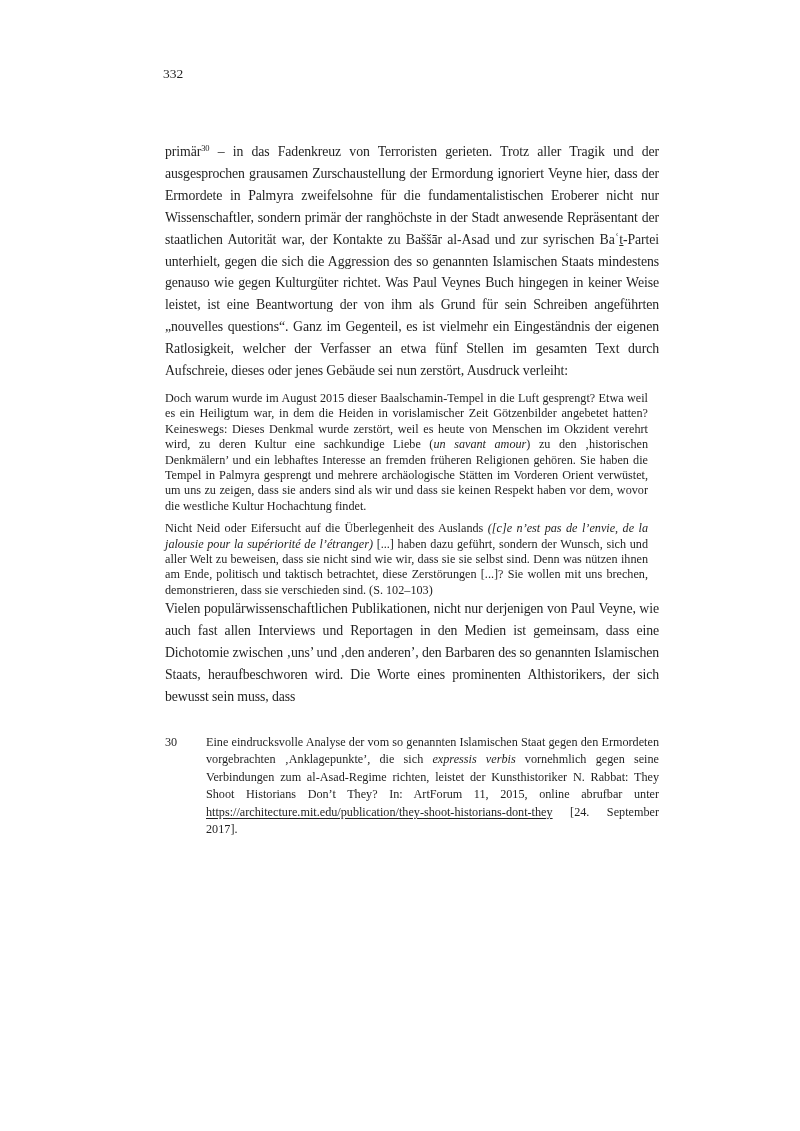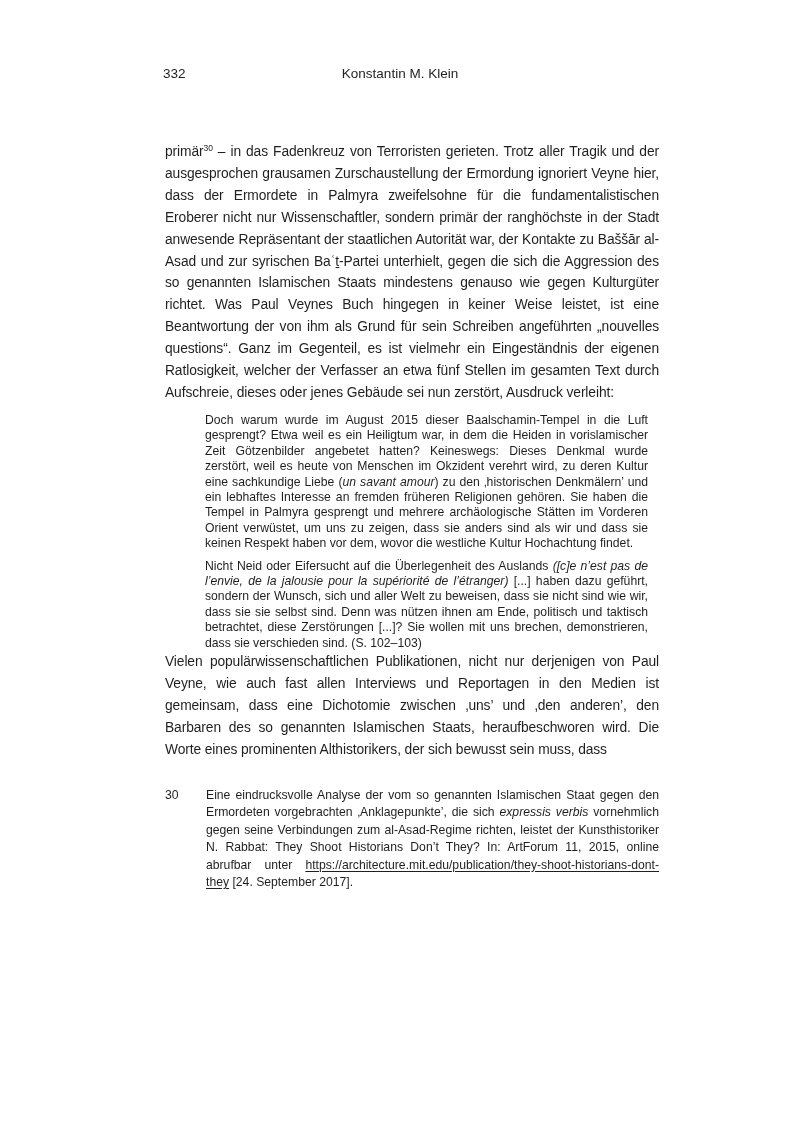--- a/index.html
+++ b/index.html
@@ -6,21 +6,21 @@
     --ink:#1f1f1f;
     --page-bg:#ffffff;
   }
   html,body{margin:0;padding:0;background:#ffffff;}
   .page{
     position:relative;
     width:800px;
     height:1131px;
     background:var(--page-bg);
     color:var(--ink);
-    font-family:Liberation Sans, sans-serif;
+    font-family:Liberation Serif, serif;
     overflow:hidden;
   }
   
   .header{
     position:absolute;
     top:66px;
     left:0;
     width:800px;
     height:20px;
     font-size:13.5px;
@@ -46,21 +46,20 @@
   }
   p{margin:0;}
   .para{
     font-size:13.8px;
     line-height:21.9px;
     letter-spacing:-0.1px;
   }
   .quote{
     font-size:12.2px;
     line-height:15.4px;
-    margin-left:40px;
     margin-right:11px;
   }
   .para + .quote{margin-top:9px;}
   .quote + .quote{margin-top:7px;}
   .quote + .para{}
   sup.fnref{
     font-size:8.5px;
     line-height:0;
     vertical-align:baseline;
     position:relative;
@@ -89,21 +88,20 @@
     cursor:pointer;
   }
 </style>
 </head>
 <body>
 
 <div class="page">
 
   <div class="header">
     <span class="pagenum">332</span>
-    <div class="running-title">Konstantin M. Klein</div>
   </div>
 
   <div class="main" id="main-text">
 
     <p class="para"><span>primär</span><sup class="fnref">30</sup><span> – in das Fadenkreuz von Terroristen gerieten. Trotz aller Tragik und der ausgesprochen grausamen Zurschaustellung der Ermordung ignoriert Veyne hier, dass der Ermordete in Palmyra zweifelsohne für die fundamentalistischen Eroberer nicht nur Wissenschaftler, sondern primär der ranghöchste in der Stadt anwesende Repräsentant der staatlichen Autorität war, der Kontakte zu Baššār al-Asad und zur syrischen Baʿṯ-Partei unterhielt, gegen die sich die Aggression des so genannten Islamischen Staats mindestens genauso wie gegen Kulturgüter richtet. Was Paul Veynes Buch hingegen in keiner Weise leistet, ist eine Beantwortung der von ihm als Grund für sein Schreiben angeführten „nouvelles questions“. Ganz im Gegenteil, es ist vielmehr ein Eingeständnis der eigenen Ratlosigkeit, welcher der Verfasser an etwa fünf Stellen im gesamten Text durch Aufschreie, dieses oder jenes Gebäude sei nun zerstört, Ausdruck verleiht:</span></p>
       <p class="quote"><span>Doch warum wurde im August 2015 dieser Baalschamin-Tempel in die Luft gesprengt? Etwa weil es ein Heiligtum war, in dem die Heiden in vorislamischer Zeit Götzenbilder angebetet hatten? Keineswegs: Dieses Denkmal wurde zerstört, weil es heute von Menschen im Okzident verehrt wird, zu deren Kultur eine sachkundige Liebe (</span><em>un savant amour</em><span>) zu den ‚historischen Denkmälern’ und ein lebhaftes Interesse an fremden früheren Religionen gehören. Sie haben die Tempel in Palmyra gesprengt und mehrere archäologische Stätten im Vorderen Orient verwüstet, um uns zu zeigen, dass sie anders sind als wir und dass sie keinen Respekt haben vor dem, wovor die westliche Kultur Hochachtung findet.</span></p>
       <p class="quote"><span>Nicht Neid oder Eifersucht auf die Überlegenheit des Auslands </span><em>([c]e n’est pas de l’envie, de la jalousie pour la supériorité de l’étranger)</em><span> [...] haben dazu geführt, sondern der Wunsch, sich und aller Welt zu beweisen, dass sie nicht sind wie wir, dass sie sie selbst sind. Denn was nützen ihnen am Ende, politisch und taktisch betrachtet, diese Zerstörungen [...]? Sie wollen mit uns brechen, demonstrieren, dass sie verschieden sind. (S. 102–103)</span></p>
       <p class="para"><span>Vielen populärwissenschaftlichen Publikationen, nicht nur derjenigen von Paul Veyne, wie auch fast allen Interviews und Reportagen in den Medien ist gemeinsam, dass eine Dichotomie zwischen ‚uns’ und ‚den anderen’, den Barbaren des so genannten Islamischen Staats, heraufbeschworen wird. Die Worte eines prominenten Althistorikers, der sich bewusst sein muss, dass</span></p>
       <div class="footnotes" id="footnotes">
         <div class="footnote"><span class="fn-num">30</span><span>Eine eindrucksvolle Analyse der vom so genannten Islamischen Staat gegen den Ermordeten vorgebrachten ‚Anklagepunkte’, die sich </span><em>expressis verbis</em><span> vornehmlich gegen seine Verbindungen zum al-Asad-Regime richten, leistet der Kunsthistoriker N. Rabbat: They Shoot Historians Don’t They? In: ArtForum 11, 2015, online abrufbar unter </span><span class="url">https://architecture.mit.edu/publication/they-shoot-historians-dont-they</span><span> [24. September 2017].</span></div>

